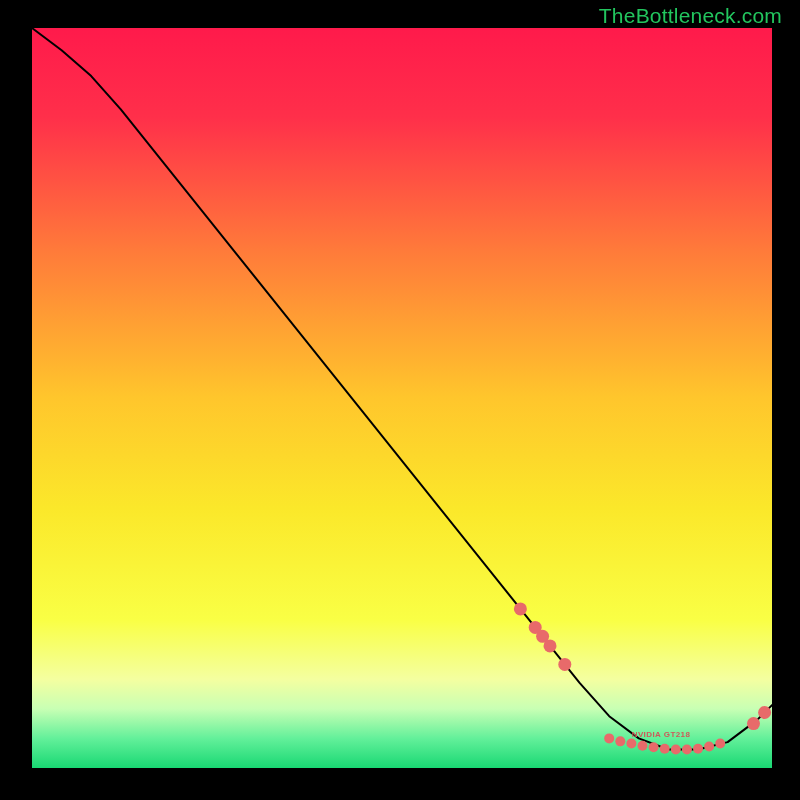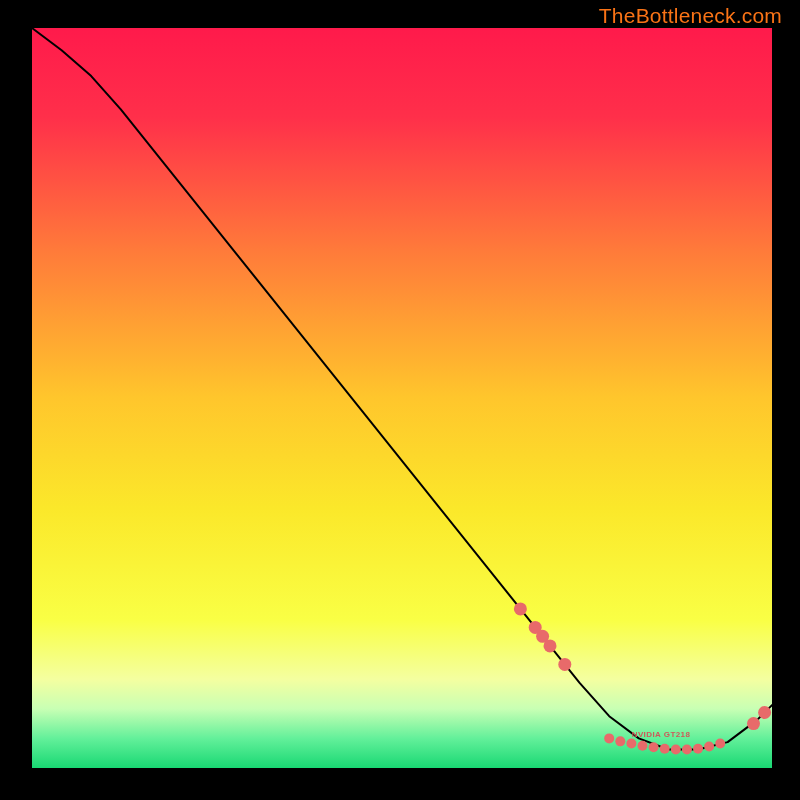--- a/index.html
+++ b/index.html
@@ -14,21 +14,21 @@
   .wrap {
     position: relative;
     width: 800px;
     height: 800px;
     background: #000;
   }
   .watermark {
     position: absolute;
     top: 4px;
     right: 18px;
-    color: #f97316;
+    color: #22c55e;
     font-size: 21px;
     letter-spacing: 0.2px;
     font-weight: 500;
     z-index: 3;
   }
   svg {
     position: absolute;
     left: 0;
     top: 0;
   }

